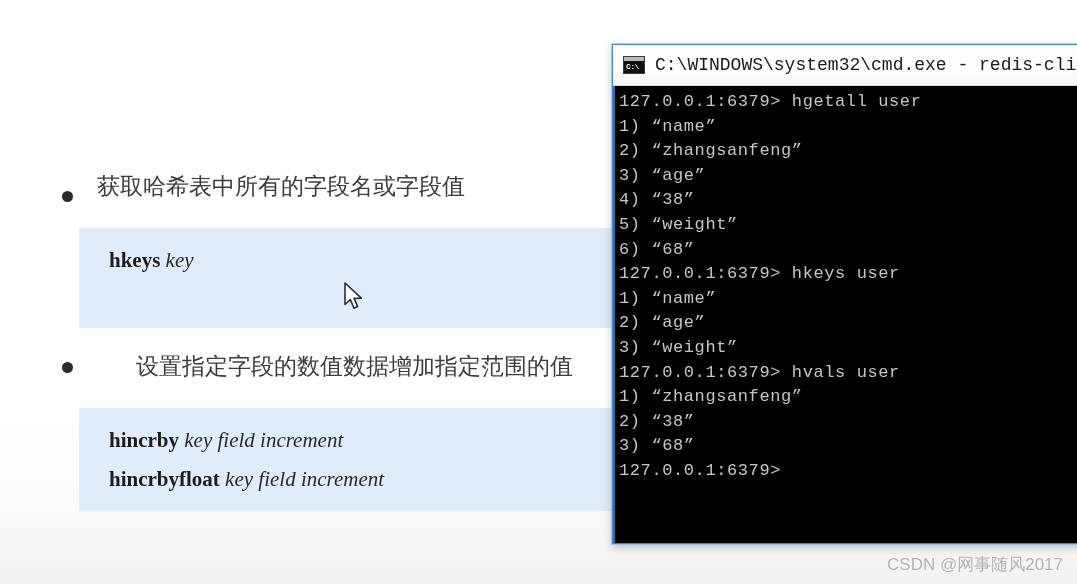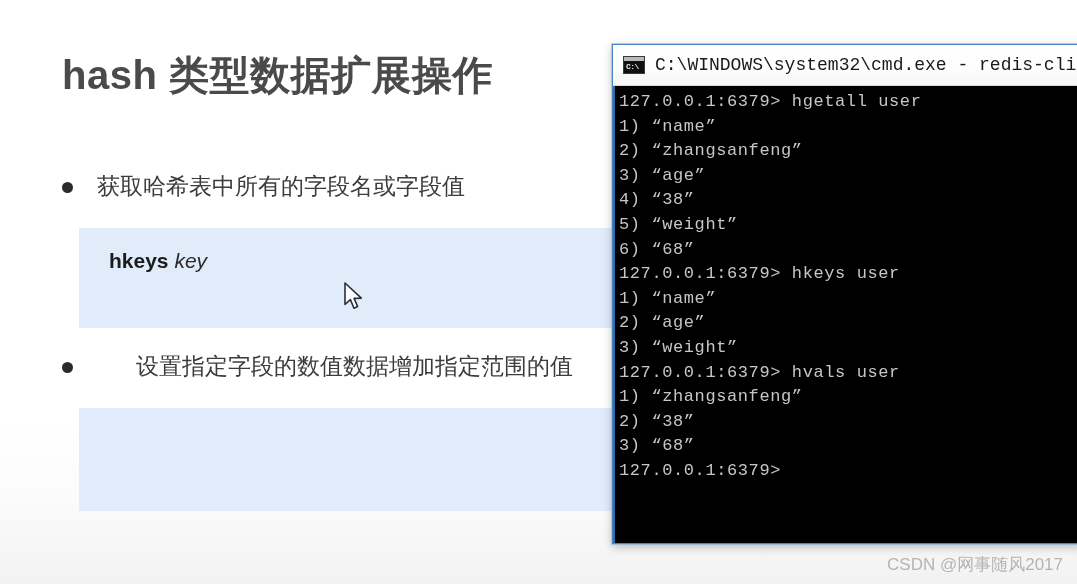--- a/index.html
+++ b/index.html
@@ -47,21 +47,21 @@
     line-height: 1.15;
   }
 
   .bullet-row {
     position: absolute;
     left: 62px;
     display: flex;
     align-items: flex-start;
     white-space: nowrap;
   }
-  #bullet-1 { top: 172px; }
+  #bullet-1 { top: 172px; align-items: flex-end; }
   #bullet-2 { top: 352px; gap: 39px; }
 
   .bullet-dot {
     width: 11px;
     height: 11px;
     border-radius: 50%;
     background: #2b2b2b;
     margin-top: 10px;
     margin-right: 24px;
     flex: none;
@@ -83,21 +83,21 @@
     top: 228px;
     width: 541px;
     height: 100px;
   }
   #code-block-2 {
     top: 408px;
     width: 541px;
     height: 103px;
   }
   .code-line {
-    font-family: Liberation Sans, sans-serif;
+    font-family: Liberation Serif, serif;
     font-size: 21px;
     color: #1c1c1c;
     line-height: 1.0;
     white-space: nowrap;
     margin-bottom: 18px;
   }
   .code-line:last-child { margin-bottom: 0; }
   .cmd-name { font-weight: bold; }
   .cmd-arg  { font-style: italic; color: #2a2a2a; }
 
@@ -196,39 +196,44 @@
     margin-left: 44px;
   }
 </style>
 </head>
 <body>
 
 <div id="slide-root">
 
   <div id="slide-content">
 
-    <div id="slide-title">hash 类型数据扩展操作</div>
 
     <div class="bullet-row" id="bullet-1">
       <span class="bullet-dot"></span>
       <span class="bullet-text">获取哈希表中所有的字段名或字段值</span>
     </div>
 
     <div class="code-block" id="code-block-1">
       <div class="code-line">
         <span class="cmd-name">hkeys</span><span> </span><span class="cmd-arg">key</span>
       </div>
     </div>
 
     <div class="bullet-row" id="bullet-2">
       <span class="bullet-dot"></span>
       <span class="bullet-text">设置指定字段的数值数据增加指定范围的值</span>
     </div>
 
     <div class="code-block" id="code-block-2">
+      <div class="code-line">
+        <span class="cmd-name">hincrby</span><span> </span><span class="cmd-arg">key field increment</span>
+      </div>
+      <div class="code-line">
+        <span class="cmd-name">hincrbyfloat</span><span> </span><span class="cmd-arg">key field increment</span>
+      </div>
     </div>
 
   </div>
 
   <div id="cmd-window">
     <div id="cmd-titlebar">
       <span id="cmd-icon">
         <span class="icon-top"></span>
         <span class="icon-prompt">C:\</span>
       </span>

